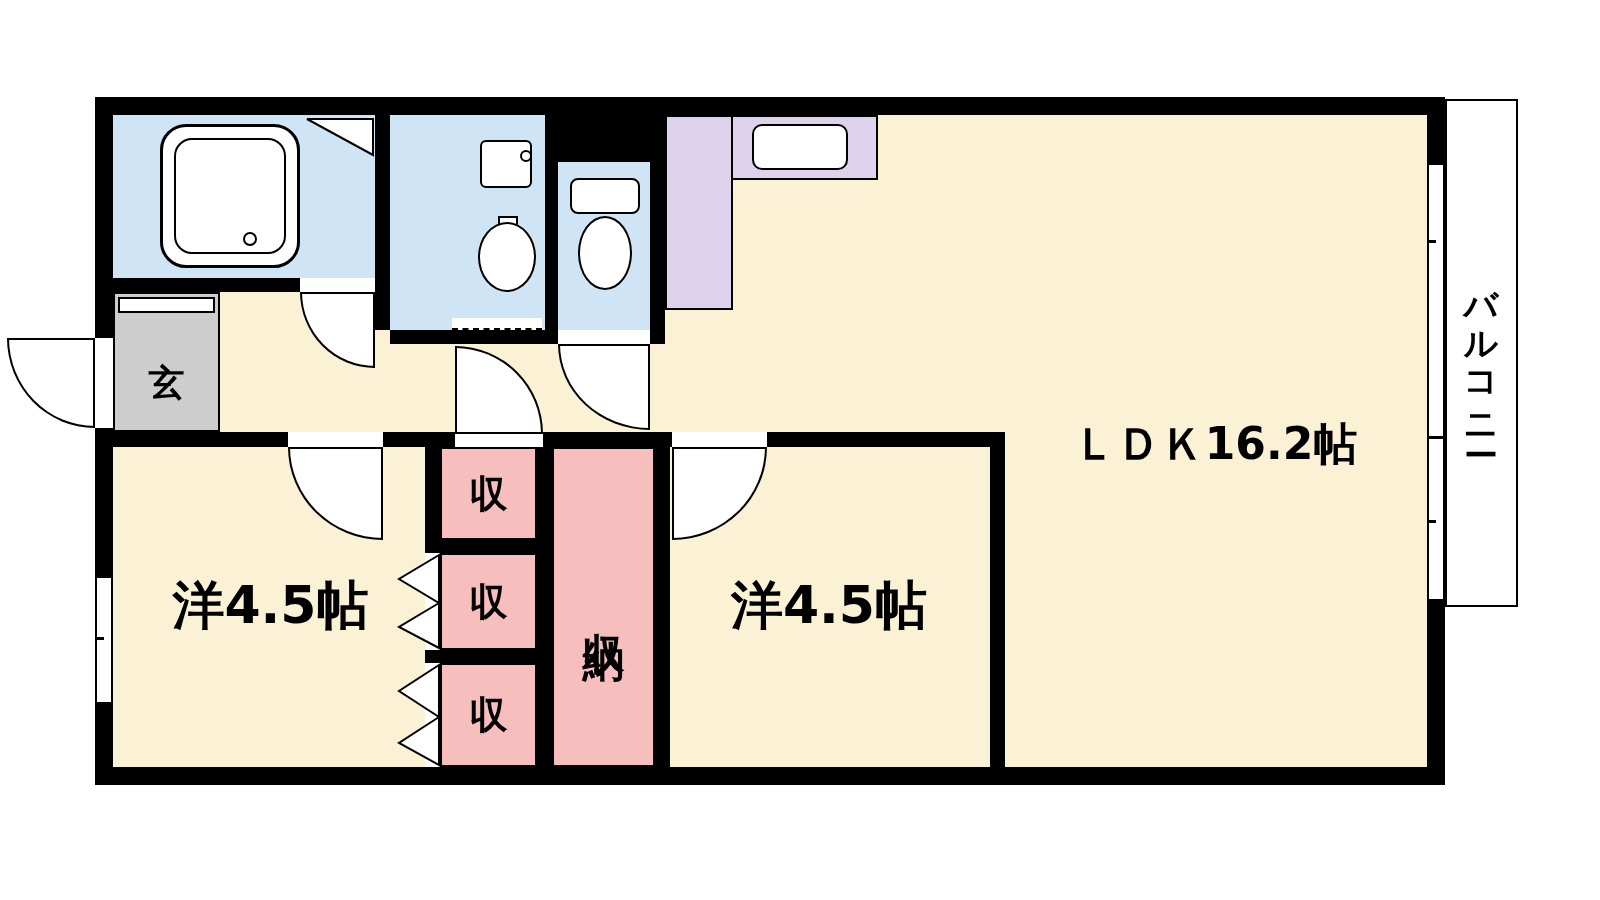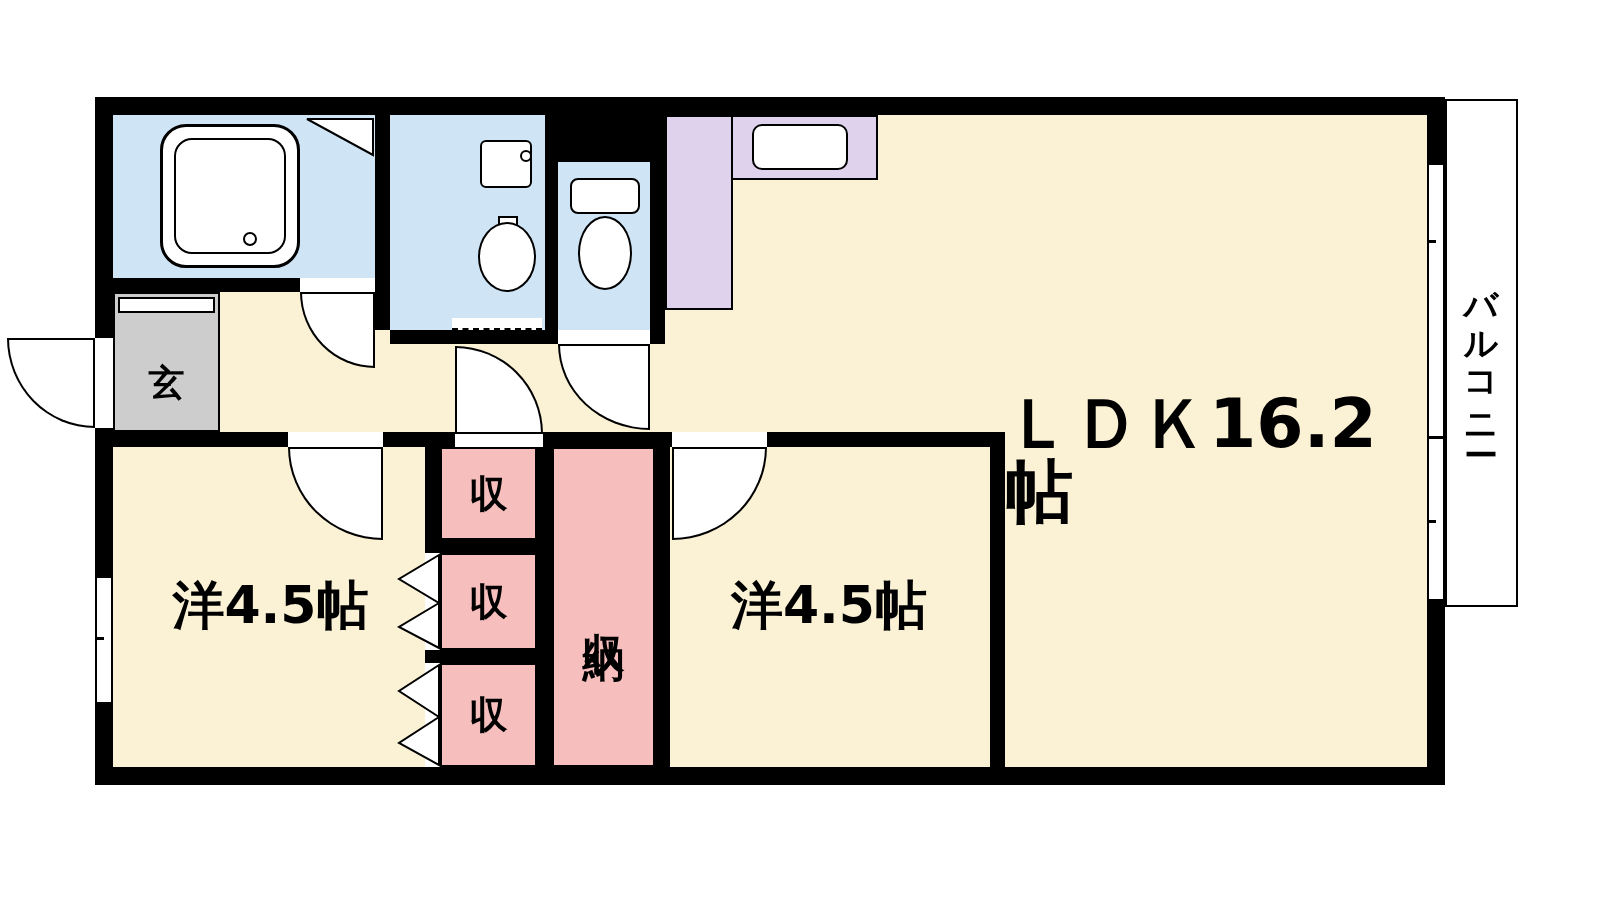--- a/index.html
+++ b/index.html
@@ -105,21 +105,21 @@
   <div class="abs fixture" style="left:578px;top:216px;width:54px;height:74px;border-radius:50%"></div>
   <div class="abs fixture" style="left:752px;top:124px;width:96px;height:46px;border-radius:10px"></div>
   <div class="abs fixture" style="left:118px;top:297px;width:97px;height:16px;border-width:2px"></div>
   <svg class="abs" style="left:395px;top:553px" width="46" height="97">
     <path d="M44,2 L4,26 L44,50 Z M44,50 L4,74 L44,95 Z" fill="#fff" stroke="#000" stroke-width="2"></path>
   </svg>
   <svg class="abs" style="left:395px;top:663px" width="46" height="104">
     <path d="M44,2 L4,28 L44,54 Z M44,54 L4,80 L44,102 Z" fill="#fff" stroke="#000" stroke-width="2"></path>
   </svg>
 
-  <div class="abs lbl" style="left:1005px;top:418px;width:420px;height:80px;font-size:68px">ＬＤＫ16.2帖</div>
+  <div class="abs lbl" style="left:1005px;top:404px;width:420px;height:80px;font-size:44px">ＬＤＫ16.2帖</div>
   <div class="abs lbl" style="left:113px;top:560px;width:315px;height:90px;font-size:52px">洋4.5帖</div>
   <div class="abs lbl" style="left:668px;top:560px;width:322px;height:90px;font-size:52px">洋4.5帖</div>
   <div class="abs lbl" style="left:440px;top:447px;width:97px;height:93px;font-size:38px">収</div>
   <div class="abs lbl" style="left:440px;top:553px;width:97px;height:97px;font-size:38px">収</div>
   <div class="abs lbl" style="left:440px;top:663px;width:97px;height:104px;font-size:38px">収</div>
   <div class="abs lbl vert" style="left:552px;top:447px;width:103px;height:320px;font-size:42px;letter-spacing:8px">収納</div>
   <div class="abs lbl" style="left:113px;top:345px;width:107px;height:75px;font-size:36px">玄</div>
 
 </div>
 

